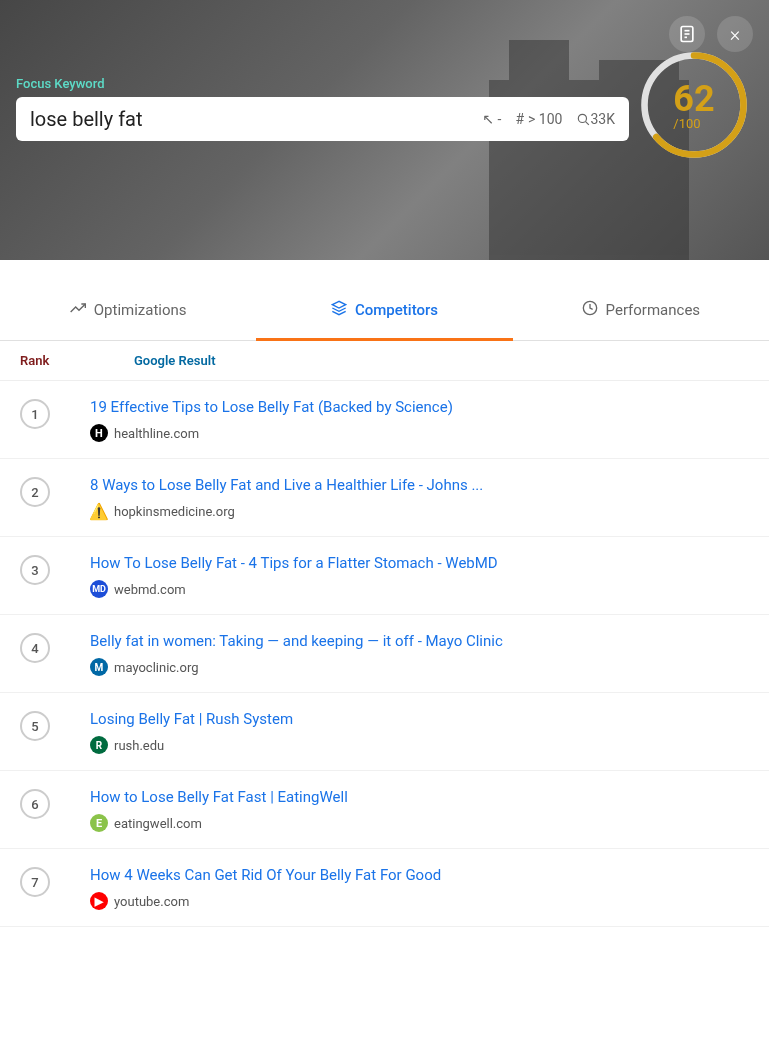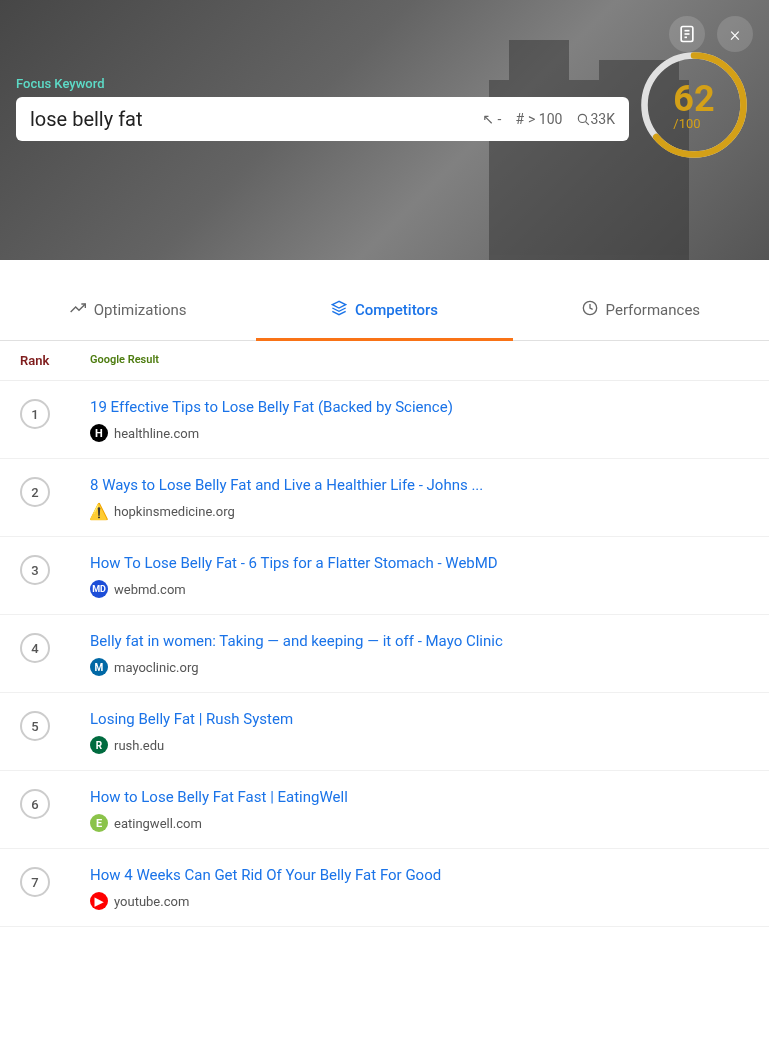--- a/index.html
+++ b/index.html
@@ -209,23 +209,24 @@
       border-bottom: 1px solid #eee;
     }
     .col-rank {
       width: 70px;
       font-size: 13px;
       font-weight: 600;
       color: #7f1d1d;
     }
     .col-result {
       flex: 1;
-      font-size: 11px;
+      font-size: 13px;
       font-weight: 600;
-      color: #4d7c0f;
+      color: #0369a1;
+      margin-left: 44px;
     }
 
     
     .result-row {
       display: flex;
       align-items: flex-start;
       padding: 16px 20px;
       border-bottom: 1px solid #f0f0f0;
       gap: 0;
     }
@@ -398,21 +399,21 @@
         <div class="domain-favicon fav-hopkins">⚠️</div>
         <span>hopkinsmedicine.org</span>
       </div>
     </div>
   </div>
     <div class="result-row">
     <div class="rank-cell">
       <div class="rank-badge">3</div>
     </div>
     <div class="result-cell">
-      <div class="result-title">How To Lose Belly Fat - 6 Tips for a Flatter Stomach - WebMD</div>
+      <div class="result-title">How To Lose Belly Fat - 4 Tips for a Flatter Stomach - WebMD</div>
       <div class="result-domain">
         <div class="domain-favicon fav-webmd">MD</div>
         <span>webmd.com</span>
       </div>
     </div>
   </div>
     <div class="result-row">
     <div class="rank-cell">
       <div class="rank-badge">4</div>
     </div>

